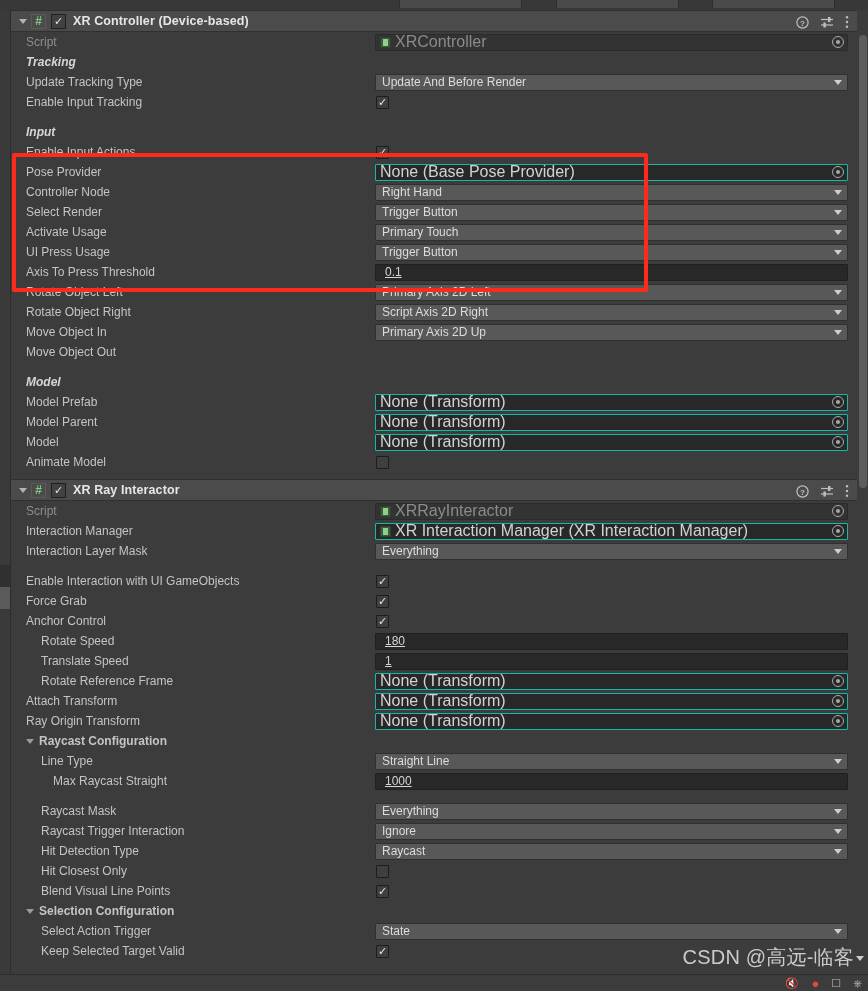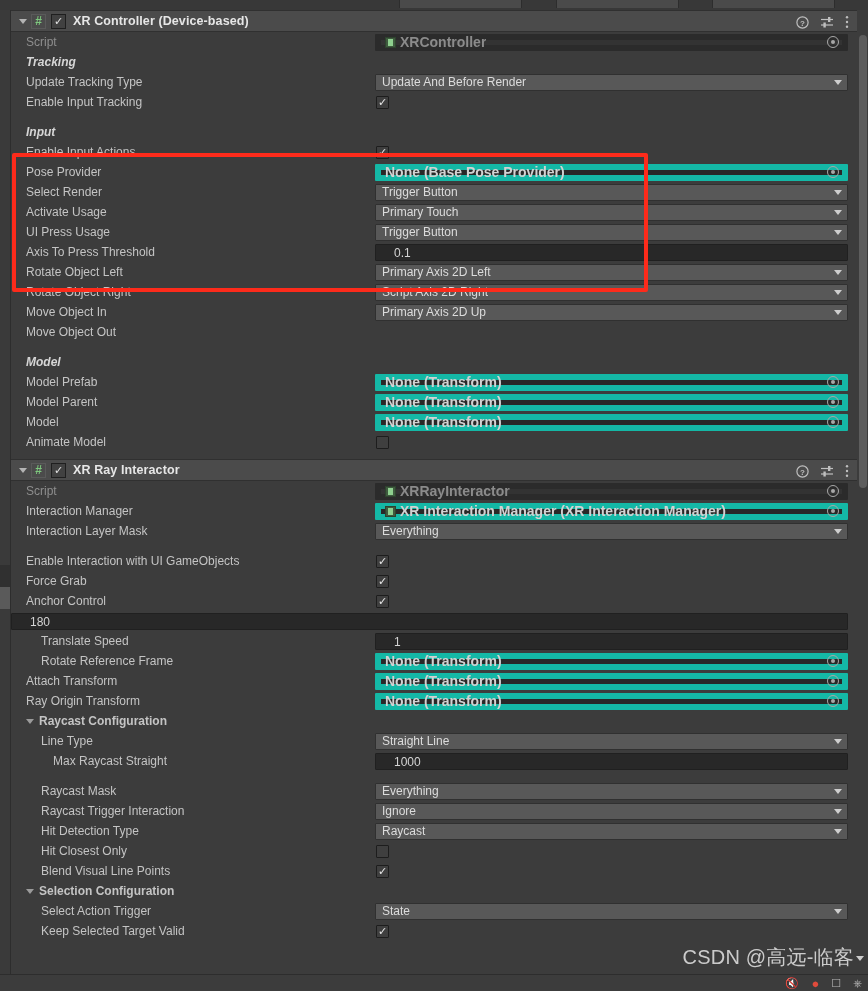--- a/index.html
+++ b/index.html
@@ -121,23 +121,23 @@
     padding: 0 5px 0 6px; font-size: 12px; color: #dcdcdc;
   }
   .popup .caret {
     width: 0; height: 0;
     border-left: 4px solid transparent;
     border-right: 4px solid transparent;
     border-top: 5px solid #cfcfcf;
   }
   .objfield {
     width: 100%; height: 17px; background: #282828;
-    border: 6px solid #14b8a6; border-radius: 1px;
+    border: 1px solid #14b8a6; border-radius: 1px;
     display: flex; align-items: center; justify-content: space-between;
-    padding: 0 3px 0 4px; font-size: 14px; color: #d2d2d2; font-weight: bold;
+    padding: 0 3px 0 4px; font-size: 16px; color: #d2d2d2;
   }
   .objfield .ofleft { display: flex; align-items: center; gap: 4px; overflow: hidden; white-space: nowrap; }
   .objfield.disabled { color: #8b8b8b; background: #333333; border-color: #2b2b2b; }
   .mini-script {
     width: 11px; height: 11px; flex: 0 0 11px;
     background: #3f5a3f; border: 1px solid #2e422e;
     position: relative;
   }
   .mini-script::after {
     content: ""; position: absolute; left: 2px; top: 1.5px;
@@ -149,22 +149,22 @@
     position: relative;
   }
   .picker::after {
     content: ""; position: absolute; left: 50%; top: 50%;
     width: 4px; height: 4px; margin: -2px 0 0 -2px;
     background: #a8a8a8; border-radius: 50%;
   }
   .numfield {
     width: 100%; height: 17px; background: #282828;
     border: 1px solid #202020; border-radius: 1px;
-    display: flex; align-items: flex-end;
-    padding: 0 18px; font-size: 12px; color: #d4d4d4;
+    display: flex; align-items: flex-start;
+    padding: 0 9px; font-size: 12px; color: #d4d4d4; text-decoration: underline;
   }
   .checkbox {
     width: 13px; height: 13px; flex: 0 0 13px;
     background: #3f3f3f; border: 1px solid #1d1d1d; border-radius: 1px;
     display: flex; align-items: center; justify-content: center;
     font-size: 11px; color: #e8e8e8; line-height: 1;
     margin-left: 1px;
   }
   .checkbox.off { color: transparent; }
 
@@ -316,20 +316,29 @@
         <div class="fieldwrap">
           <div class="objfield">
             <span class="ofleft">
               <span>None (Base Pose Provider)</span>
             </span>
             <span class="picker"></span>
           </div>
         </div>
       </div>
       <div class="row">
+        <div class="label">Controller Node</div>
+        <div class="fieldwrap">
+          <div class="popup">
+            <span>Right Hand</span>
+            <span class="caret"></span>
+          </div>
+        </div>
+      </div>
+      <div class="row">
         <div class="label">Select Render</div>
         <div class="fieldwrap">
           <div class="popup">
             <span>Trigger Button</span>
             <span class="caret"></span>
           </div>
         </div>
       </div>
       <div class="row">
         <div class="label">Activate Usage</div>
@@ -509,20 +518,21 @@
           <div class="checkbox">✓</div>
         </div>
       </div>
       <div class="row">
         <div class="label">Anchor Control</div>
         <div class="fieldwrap">
           <div class="checkbox">✓</div>
         </div>
       </div>
       <div class="row">
+        <div class="label i1">Rotate Speed</div>
         <div class="fieldwrap">
           <div class="numfield">
             <span>180</span>
           </div>
         </div>
       </div>
       <div class="row">
         <div class="label i1">Translate Speed</div>
         <div class="fieldwrap">
           <div class="numfield">

